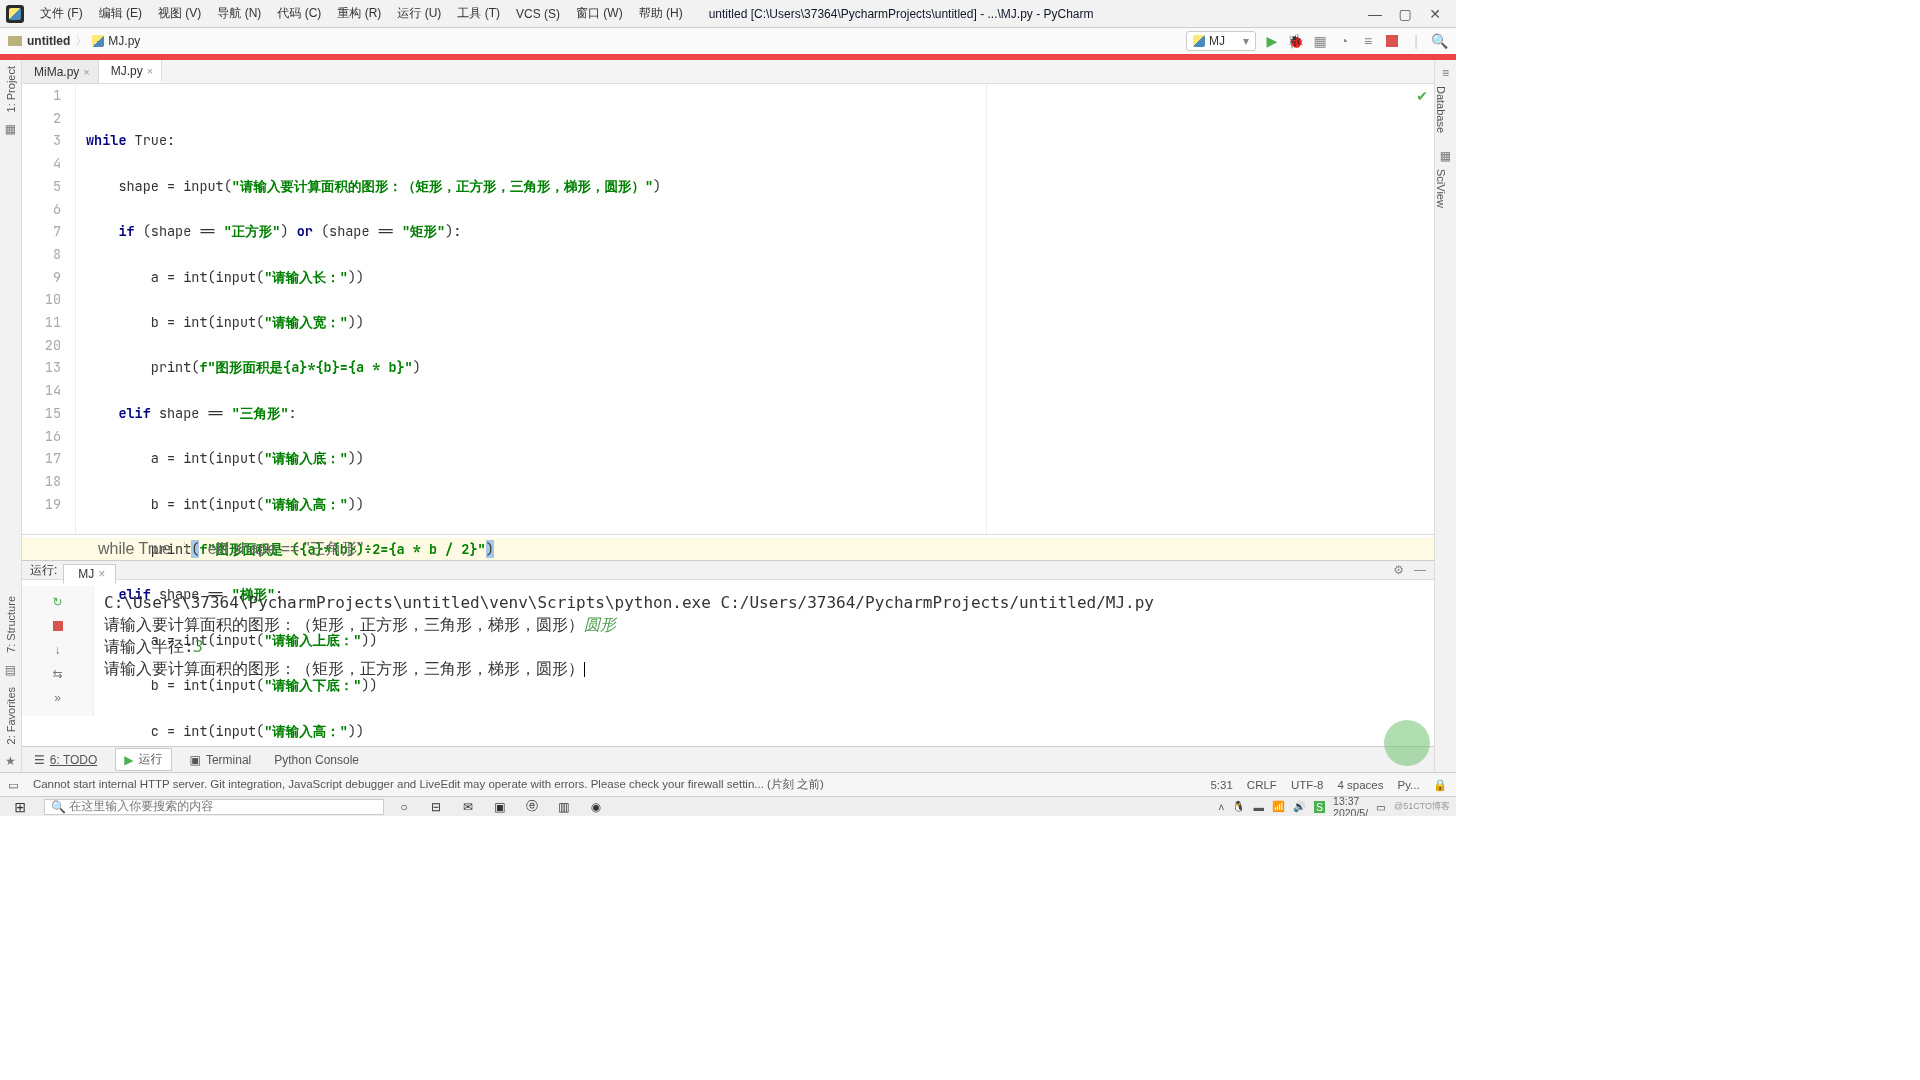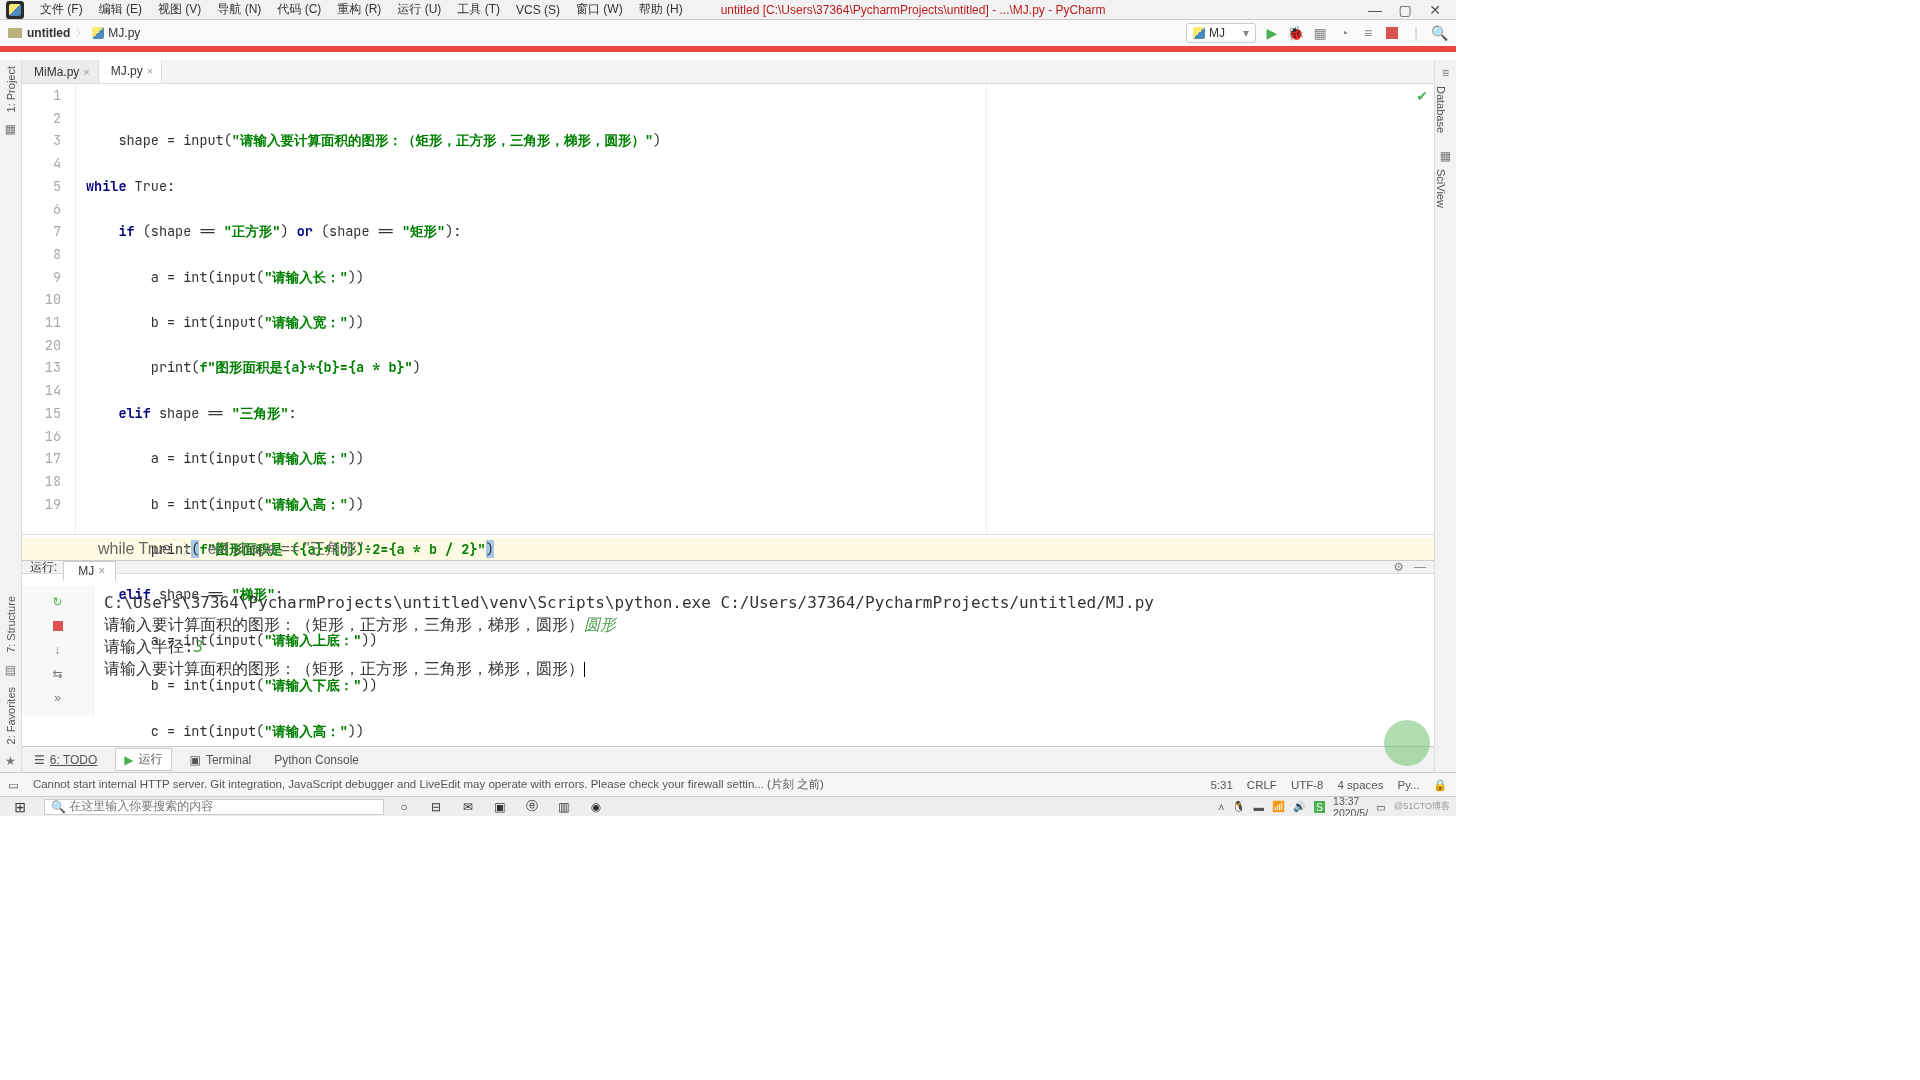--- a/index.html
+++ b/index.html
@@ -1,23 +1,23 @@
 <!DOCTYPE html>
 <html><head>
 <meta charset="utf-8">
 <style>
 * { margin: 0; padding: 0; box-sizing: border-box; }
 body { font-family: "Microsoft YaHei", Arial, sans-serif; font-size: 12px; background: #fff; color: #333; overflow: hidden; width: 1456px; height: 816px; position: relative; }
 
 
-.menubar { height: 20px; display: flex; align-items: center; padding: 0 6px; border-bottom: 1px solid #ccc; background: #f2f2f2; }
+.menubar { height: 28px; display: flex; align-items: center; padding: 0 6px; border-bottom: 1px solid #ccc; background: #f2f2f2; }
 .menubar .logo { width: 18px; height: 18px; background: #2b2b2b; border-radius: 3px; margin-right: 8px; position: relative; }
 .menubar .logo::after { content: ""; position: absolute; left: 3px; top: 3px; width: 12px; height: 12px; background: linear-gradient(135deg,#ffe873 0 50%,#4B8BBE 50% 100%); border-radius: 2px; }
 .menubar .menu-item { padding: 0 8px; cursor: default; }
-.menubar .title { margin-left: 30px; color: #b91c1c; flex: 1; }
+.menubar .title { margin-left: 18px; color: #0f172a; flex: 1; }
 .menubar .winbtn { width: 30px; text-align: center; font-size: 14px; color: #555; }
 
 
 .navrow { height: 32px; display: flex; align-items: center; padding: 0 8px; border-bottom: 6px solid #ef4444; background: #fafafa; }
 .navrow .folder-icon { width: 14px; height: 10px; background: #b9b27a; margin-right: 5px; display:inline-block; }
 .navrow .sep { color: #bbb; margin: 0 5px; }
 .navrow .py-icon { width: 12px; height: 12px; display:inline-block; background: linear-gradient(135deg,#ffe873 0 50%,#4B8BBE 50% 100%); border-radius:2px; margin-right:4px; }
 .navrow .right { margin-left: auto; display: flex; align-items: center; gap: 8px; }
 .run-config { border:1px solid #ccc; padding:2px 30px 2px 6px; border-radius:3px; background:#fff; display:flex; align-items:center; position:relative; }
 .run-config .chev { position:absolute; right:6px; color:#888; }
@@ -44,21 +44,21 @@
 .code .hl { background:#fffae3; display:block; position:absolute; left:-64px; right:0; height:22.7px; z-index:-1; }
 .kw { color:#000080; font-weight:bold; } .str { color:#008000; font-weight:bold; }
 .sel { background:#a6c8e6; }
 .vline { position:absolute; left:910px; top:0; bottom:0; width:1px; background:#eee; }
 
 
 .code-crumb { position:absolute; left:22px; right:22px; top:534px; height:26px; border-top:1px solid #ddd; padding:4px 12px 0 76px; color:#666; font-size:16px; }
 .code-crumb .sep { color:#bbb; margin:0 6px; }
 
 
-.runpanel-head { position:absolute; left:22px; right:22px; top:560px; height:14px; border-top:1px solid #ccc; border-bottom:1px solid #ddd; background:#f2f2f2; display:flex; align-items:center; padding:0 8px; }
+.runpanel-head { position:absolute; left:22px; right:22px; top:560px; height:20px; border-top:1px solid #ccc; border-bottom:1px solid #ddd; background:#f2f2f2; display:flex; align-items:center; padding:0 8px; }
 .runpanel-head .rtab { padding:2px 10px; background:#fff; border:1px solid #ccc; border-bottom:1px solid #fff; display:flex; align-items:center; gap:4px; margin-left:6px; position:relative; top:4px; }
 .runpanel-head .tools { margin-left:auto; display:flex; gap:10px; color:#888; }
 
 .runpanel { position:absolute; left:22px; right:22px; top:586px; height:130px; display:flex; }
 .run-gutter { width:72px; background:#f8f8f8; border-right:1px solid #eee; display:flex; flex-direction:column; align-items:center; gap:8px; padding:8px 0; }
 .run-gutter .gicon { width:16px; height:16px; display:flex; align-items:center; justify-content:center; color:#777; }
 .run-output { flex:1; padding:6px 10px; font-family: Consolas, monospace; font-size:16px; line-height:22px; }
 .run-output .userinput { color:#4a9c4a; font-style:italic; }
 .run-output .cursor { display:inline-block; width:1px; height:15px; background:#000; vertical-align:middle; }
 
@@ -180,22 +180,22 @@
       <div>13</div>
       <div>14</div>
       <div>15</div>
       <div>16</div>
       <div>17</div>
       <div>18</div>
       <div>19</div>
   </div>
   <div class="code">
     <div class="vline"></div>
+<div class="line"><span class="kw">while</span><span> True:</span></div>
 <div class="line"><span>    shape = input(</span><span class="str">"请输入要计算面积的图形：（矩形，正方形，三角形，梯形，圆形）"</span><span>)</span></div>
-<div class="line"><span class="kw">while</span><span> True:</span></div>
 <div class="line"><span>    </span><span class="kw">if</span><span> (shape == </span><span class="str">"正方形"</span><span>) </span><span class="kw">or</span><span> (shape == </span><span class="str">"矩形"</span><span>):</span></div>
 <div class="line"><span>        a = int(input(</span><span class="str">"请输入长："</span><span>))</span></div>
 <div class="line"><span>        b = int(input(</span><span class="str">"请输入宽："</span><span>))</span></div>
 <div class="line"><span>        print(</span><span class="str">f"图形面积是{a}*{b}={a * b}"</span><span>)</span></div>
 <div class="line"><span>    </span><span class="kw">elif</span><span> shape == </span><span class="str">"三角形"</span><span>:</span></div>
 <div class="line"><span>        a = int(input(</span><span class="str">"请输入底："</span><span>))</span></div>
 <div class="line"><span>        b = int(input(</span><span class="str">"请输入高："</span><span>))</span></div>
 <div class="line"><span class="hl"></span><span>        print</span><span class="sel">(</span><span class="str">f"图形面积是 ({a}*{b})÷2={a * b / 2}"</span><span class="sel">)</span></div>
 <div class="line"><span>    </span><span class="kw">elif</span><span> shape == </span><span class="str">"梯形"</span><span>:</span></div>
 <div class="line"><span>        a = int(input(</span><span class="str">"请输入上底："</span><span>))</span></div>

